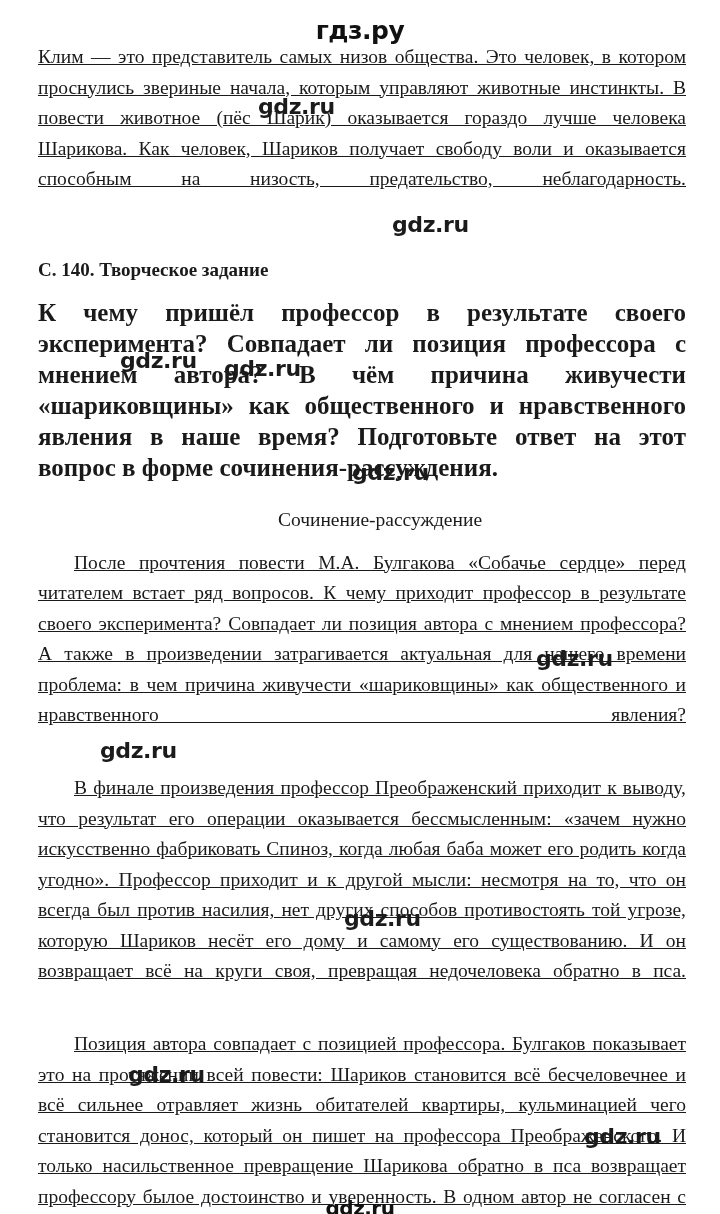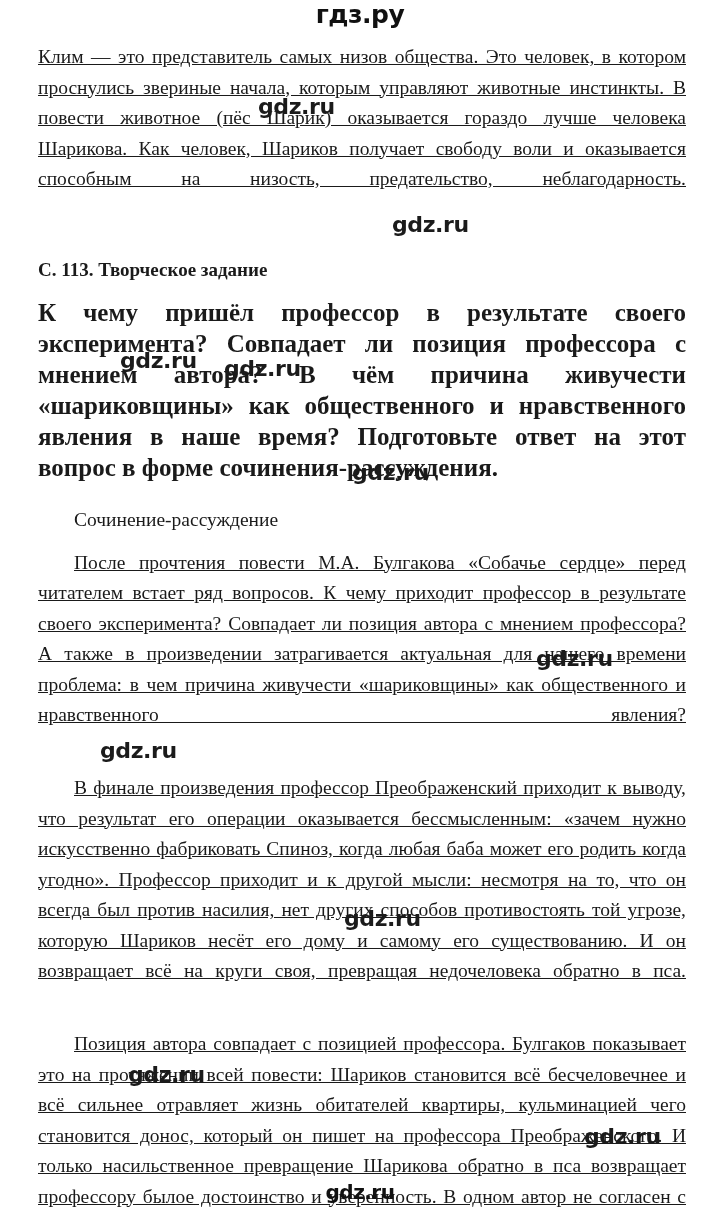--- a/index.html
+++ b/index.html
@@ -28,20 +28,21 @@
   
   .brand-logo {
     position: absolute;
     left: 0;
     width: 720px;
     text-align: center;
     font-family: "DejaVu Sans", "Liberation Sans", sans-serif;
     font-weight: 700;
     color: #111;
     letter-spacing: -0.5px;
+    margin-top: 16px;
   }
   .brand-top {
     top: 0px;
     font-size: 25px;
     line-height: 30px;
   }
   .brand-bottom {
     top: 1180px;
     font-size: 20px;
     line-height: 24px;
@@ -88,21 +89,21 @@
     font-weight: 700;
     text-align: justify;
     text-justify: inter-word;
   }
 
   .essay-title {
     margin: 0;
     font-size: 19.5px;
     line-height: 30.5px;
     text-indent: 36px;
-    text-align: left;
+    text-align: center;
   }
 
   
   .body-text::after {
     content: "";
     display: inline-block;
     width: 100%;
   }
   .no-stretch::after { display: none; }
 
@@ -124,21 +125,21 @@
 <div class="page">
 
   <div class="brand-logo brand-top">гдз.ру</div>
 
   <div class="content">
 
     <p class="body-text">Клим — это представитель самых низов общества. Это человек, в котором проснулись звериные начала, которым управляют животные инстинкты. В повести животное (пёс Шарик) оказывается гораздо лучше человека Шарикова. Как человек, Шариков получает свободу воли и оказывается способным на низость, предательство, неблагодарность.</p>
 
     <div class="spacer-lg"></div>
 
-    <p class="task-heading">С. 113. Творческое задание</p>
+    <p class="task-heading">С. 140. Творческое задание</p>
 
     <div class="spacer-sm"></div>
 
     <p class="task-question">К чему пришёл профессор в результате своего эксперимента? Совпадает ли позиция профессора с мнением автора? В чём причина живучести «шариковщины» как общественного и нравственного явления в наше время? Подготовьте ответ на этот вопрос в форме сочинения-рассуждения.</p>
 
     <div class="spacer-md"></div>
 
     <p class="essay-title">Сочинение-рассуждение</p>
 
     <div class="spacer-sm"></div>

